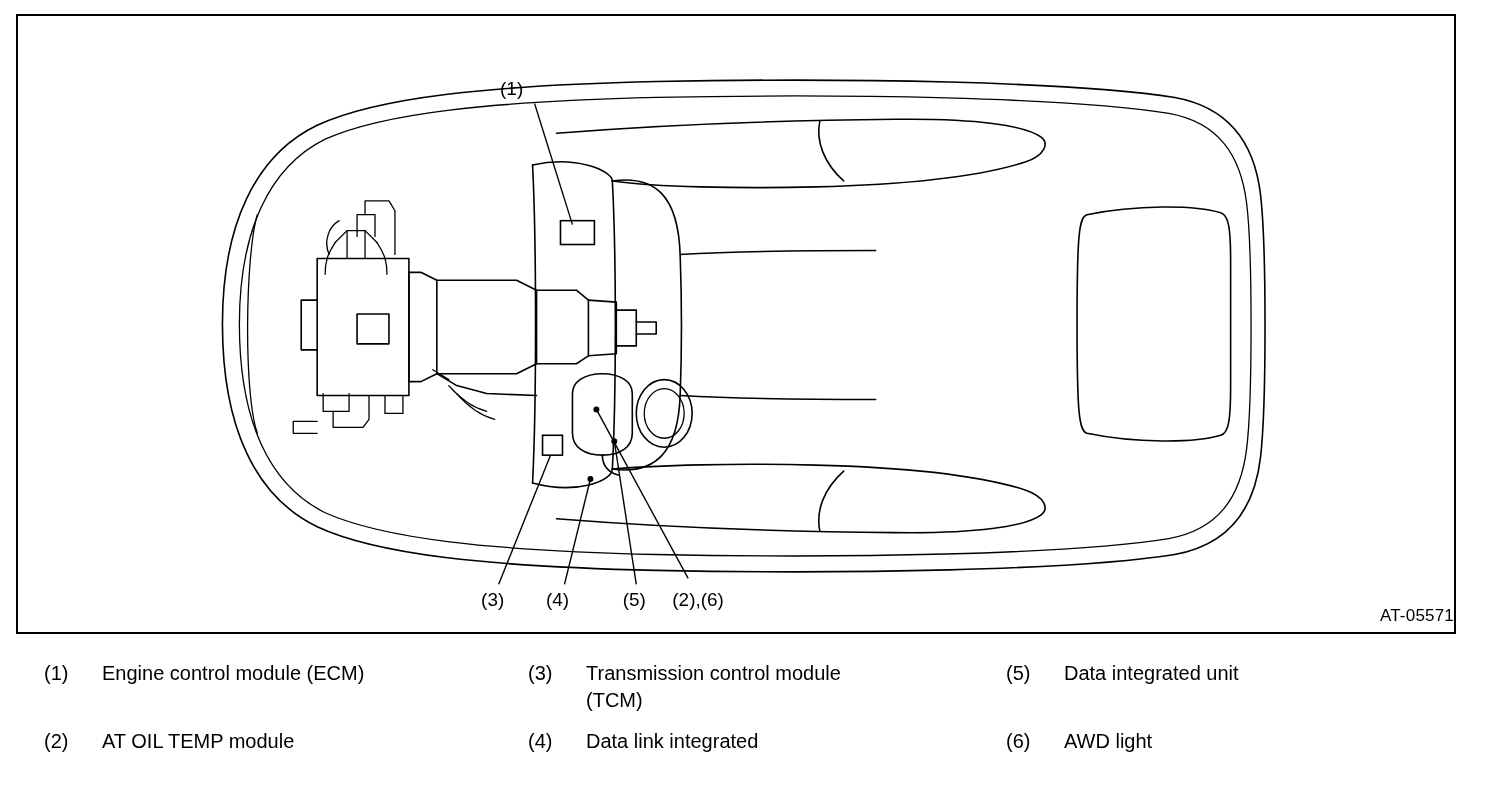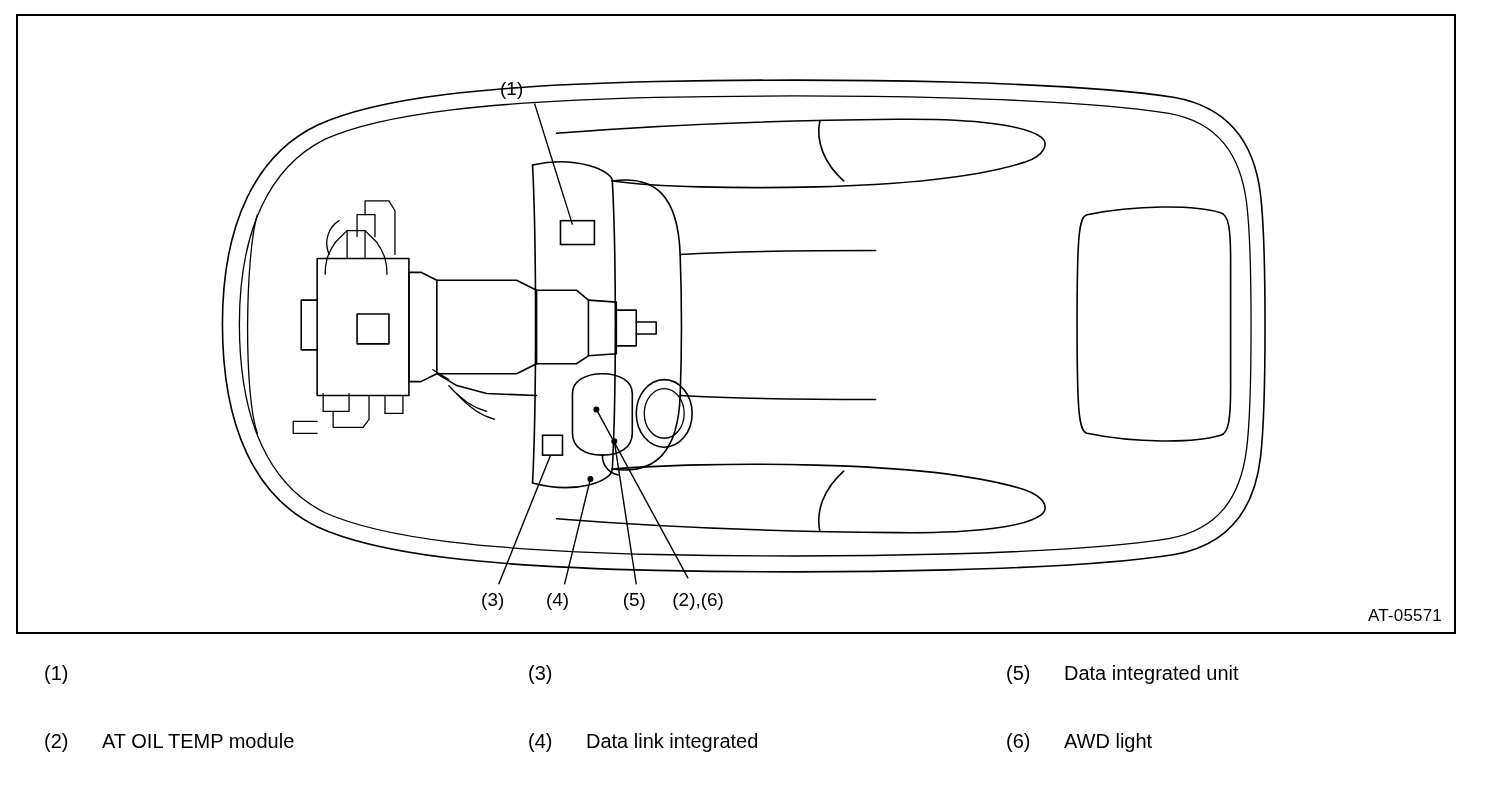--- a/index.html
+++ b/index.html
@@ -32,21 +32,21 @@
     background: #fff;
   }
   #figure-svg {
     position: absolute;
     left: 0; top: 0;
     width: 100%;
     height: 100%;
   }
   .fig-id {
     position: absolute;
-    right: 12px;
+    right: 0;
     bottom: 6px;
     font-size: 17px;
     letter-spacing: 0.2px;
   }
   #legend {
     position: absolute;
     left: 16px;
     top: 650px;
     width: 1460px;
     height: 130px;
@@ -257,30 +257,33 @@
     </svg>
 
     <div class="fig-id">AT-05571</div>
   </div>
 
   <div id="legend">
 
     <div class="legend-col col-1">
       <div class="legend-item row-1">
         <span class="legend-num">(1)</span>
+        <span class="legend-label">Engine control module (ECM)</span>
       </div>
       <div class="legend-item row-2">
         <span class="legend-num">(2)</span>
         <span class="legend-label">AT OIL TEMP module</span>
       </div>
     </div>
 
     <div class="legend-col col-2">
       <div class="legend-item row-1">
         <span class="legend-num">(3)</span>
+        <span class="legend-label">Transmission control module
+(TCM)</span>
       </div>
       <div class="legend-item row-2">
         <span class="legend-num">(4)</span>
         <span class="legend-label">Data link integrated</span>
       </div>
     </div>
 
     <div class="legend-col col-3">
       <div class="legend-item row-1">
         <span class="legend-num">(5)</span>

